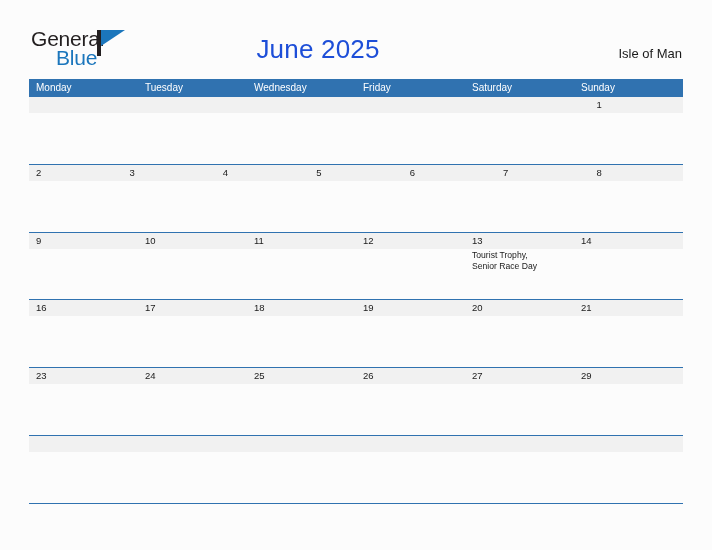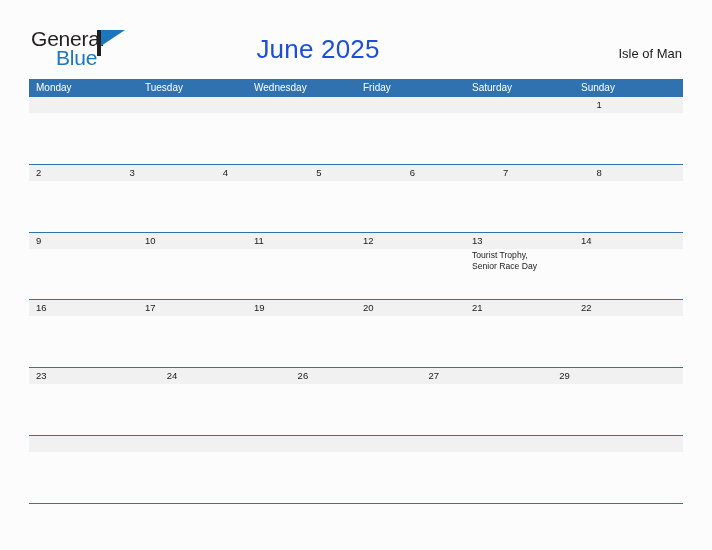--- a/index.html
+++ b/index.html
@@ -257,39 +257,42 @@
         </div>
         <div class="week-row">
           <div class="daynum-band"></div>
           <div class="day-cell">
             <div class="day-num">16</div>
           </div>
           <div class="day-cell">
             <div class="day-num">17</div>
           </div>
           <div class="day-cell">
+            <div class="day-num">18</div>
+          </div>
+          <div class="day-cell">
             <div class="day-num">19</div>
           </div>
           <div class="day-cell">
             <div class="day-num">20</div>
           </div>
           <div class="day-cell">
             <div class="day-num">21</div>
           </div>
-          <div class="day-cell">
-            <div class="day-num">22</div>
-          </div>
         </div>
         <div class="week-row">
           <div class="daynum-band"></div>
           <div class="day-cell">
             <div class="day-num">23</div>
           </div>
           <div class="day-cell">
             <div class="day-num">24</div>
+          </div>
+          <div class="day-cell">
+            <div class="day-num">25</div>
           </div>
           <div class="day-cell">
             <div class="day-num">26</div>
           </div>
           <div class="day-cell">
             <div class="day-num">27</div>
           </div>
           <div class="day-cell">
             <div class="day-num">29</div>
           </div>

